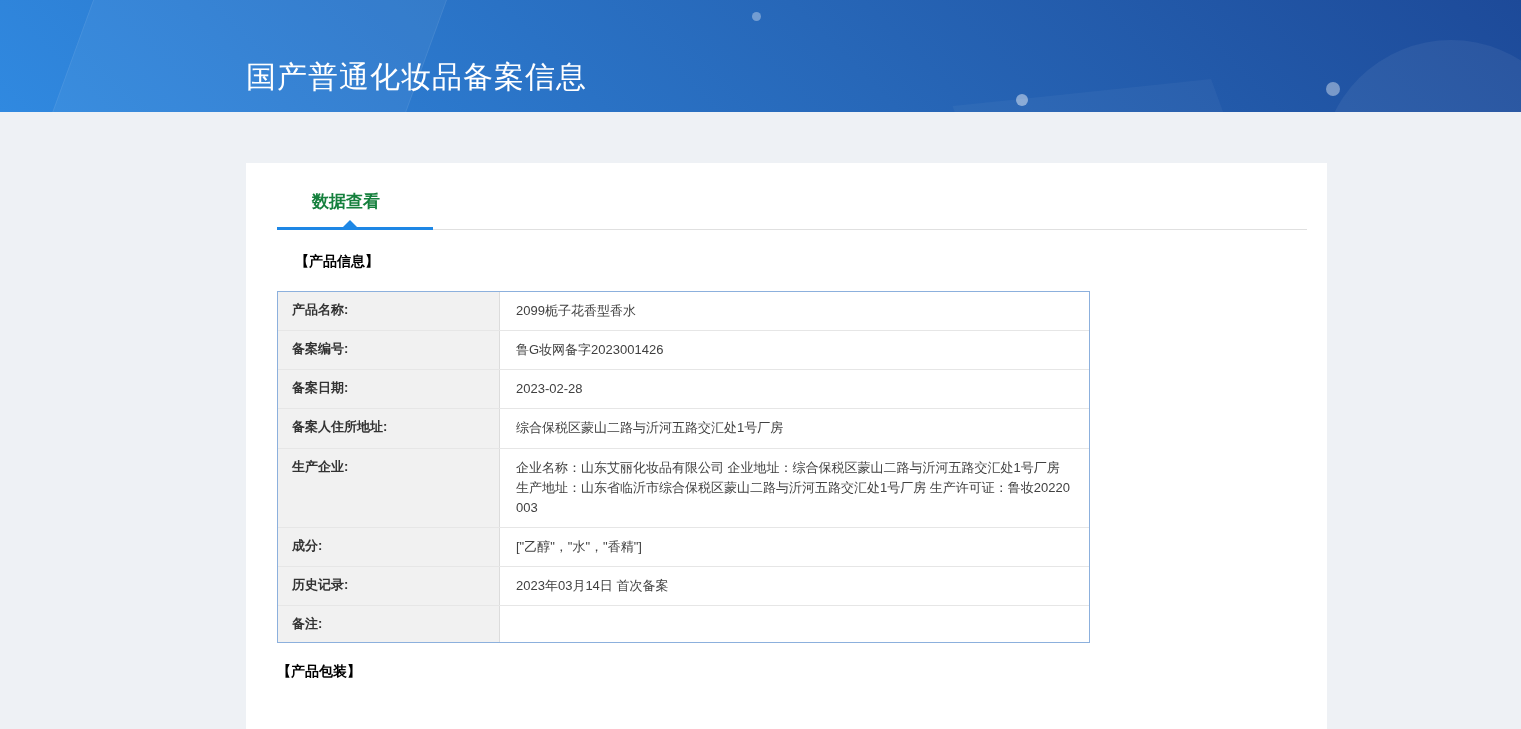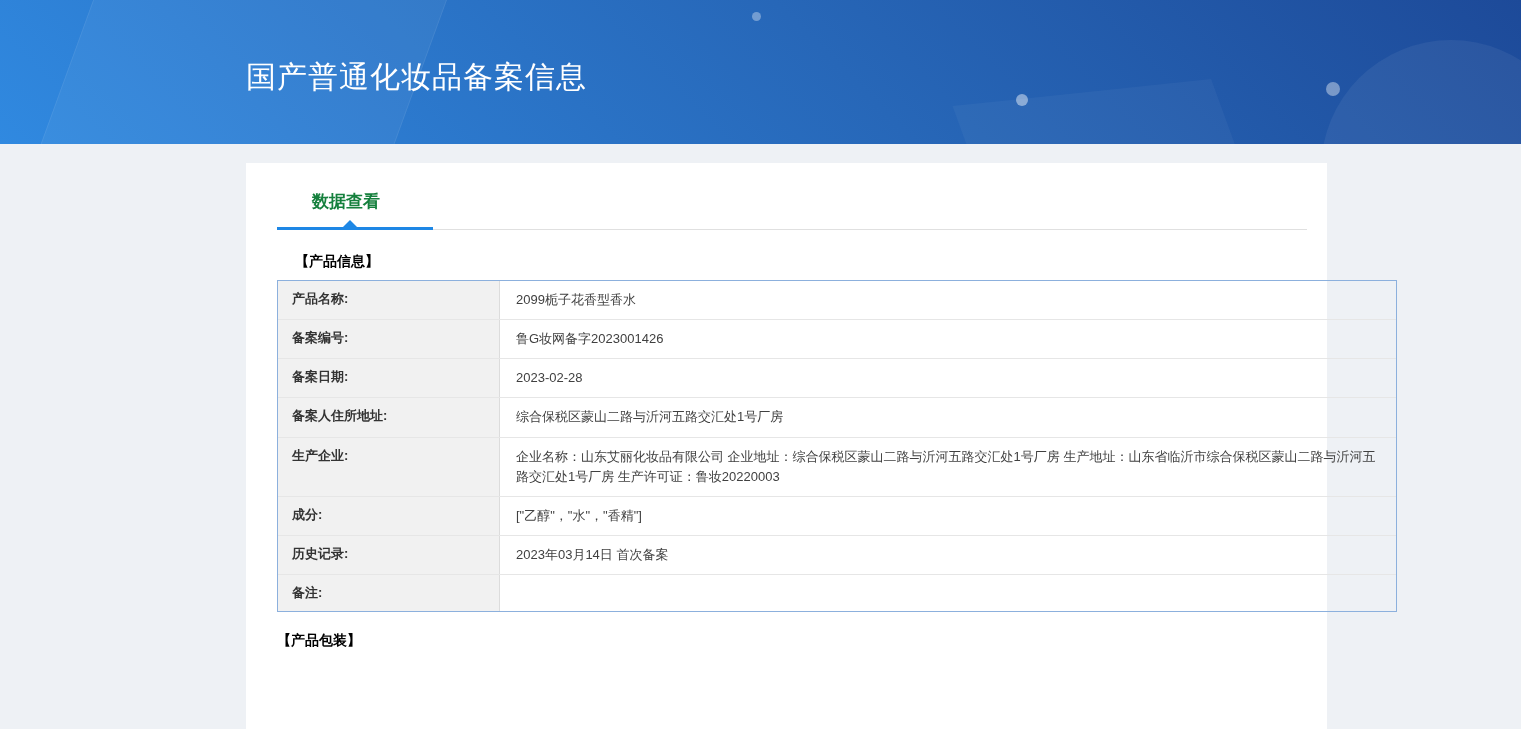--- a/index.html
+++ b/index.html
@@ -7,21 +7,21 @@
     width: 1521px; height: 729px;
     font-family: "Liberation Sans", "DejaVu Sans", sans-serif;
     background: #eef1f5;
     overflow: hidden;
     position: relative;
   }
 
   
   .banner {
     position: absolute; top: 0; left: 0;
-    width: 1521px; height: 144px;
+    width: 1521px; height: 112px;
     background: linear-gradient(225deg, #1d4a99 0%, #2767b8 45%, #3089e0 100%);
     overflow: hidden;
   }
   .banner-title {
     position: absolute; left: 246px; top: 57px;
     color: #ffffff; font-size: 30px; font-weight: 500;
     letter-spacing: 1px;
   }
   .deco { position: absolute; pointer-events: none; }
   .deco-cube1 {
@@ -77,22 +77,22 @@
   }
 
   
   .section-heading {
     font-size: 14px; font-weight: bold; color: #000000;
   }
   .heading-product { margin-top: 23px; margin-left: 18px; }
 
   
   .info-table {
-    margin-top: 9px;
-    width: 1120px;
+    margin-top: 20px;
+    width: 813px;
     border: 1px solid #8cb0dd;
   }
   .info-row { display: flex; border-bottom: 1px solid #e6e6e6; }
   .info-row:last-child { border-bottom: none; }
   .info-label {
     width: 222px; flex: 0 0 222px;
     background: #f1f1f1;
     border-right: 1px solid #dcdcdc;
     padding: 9px 10px 9px 14px;
     font-size: 13px; font-weight: bold; color: #333333;

